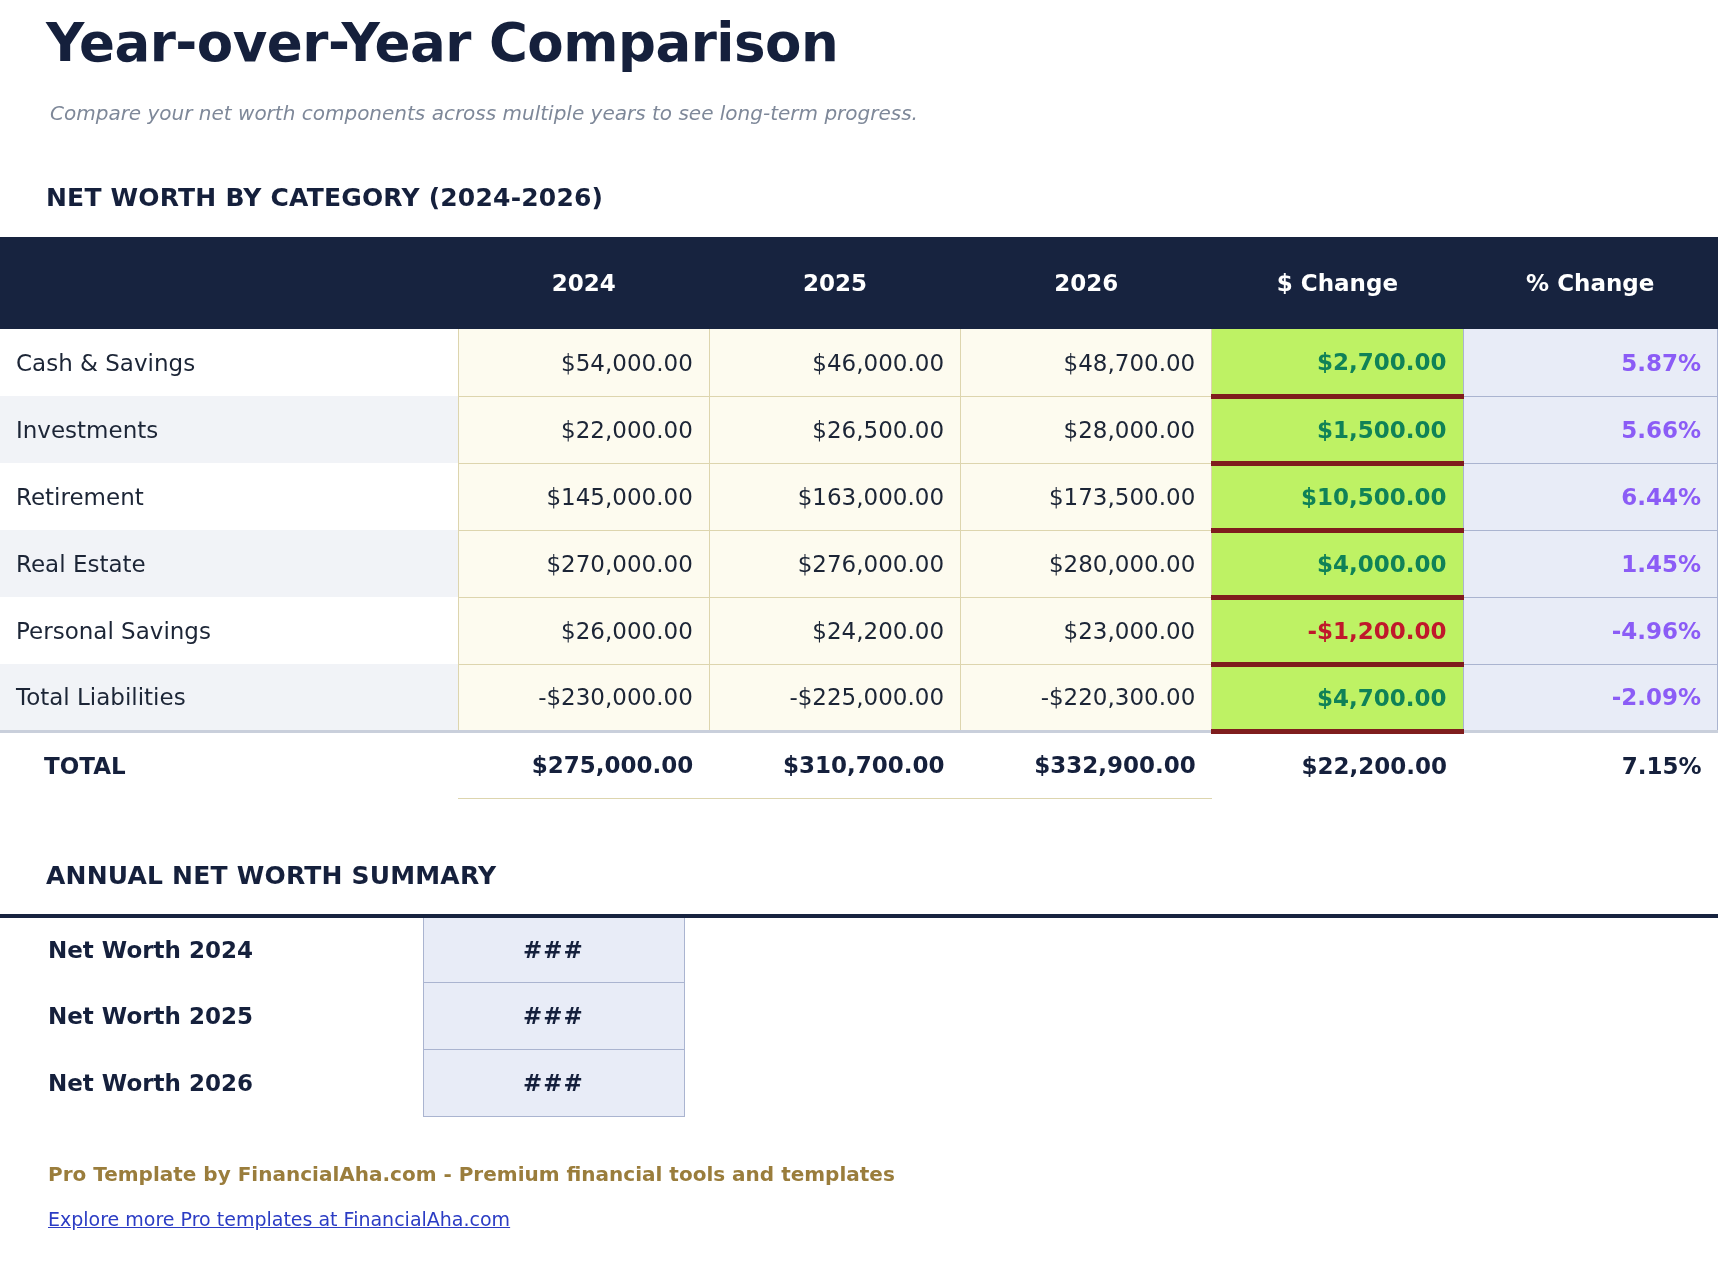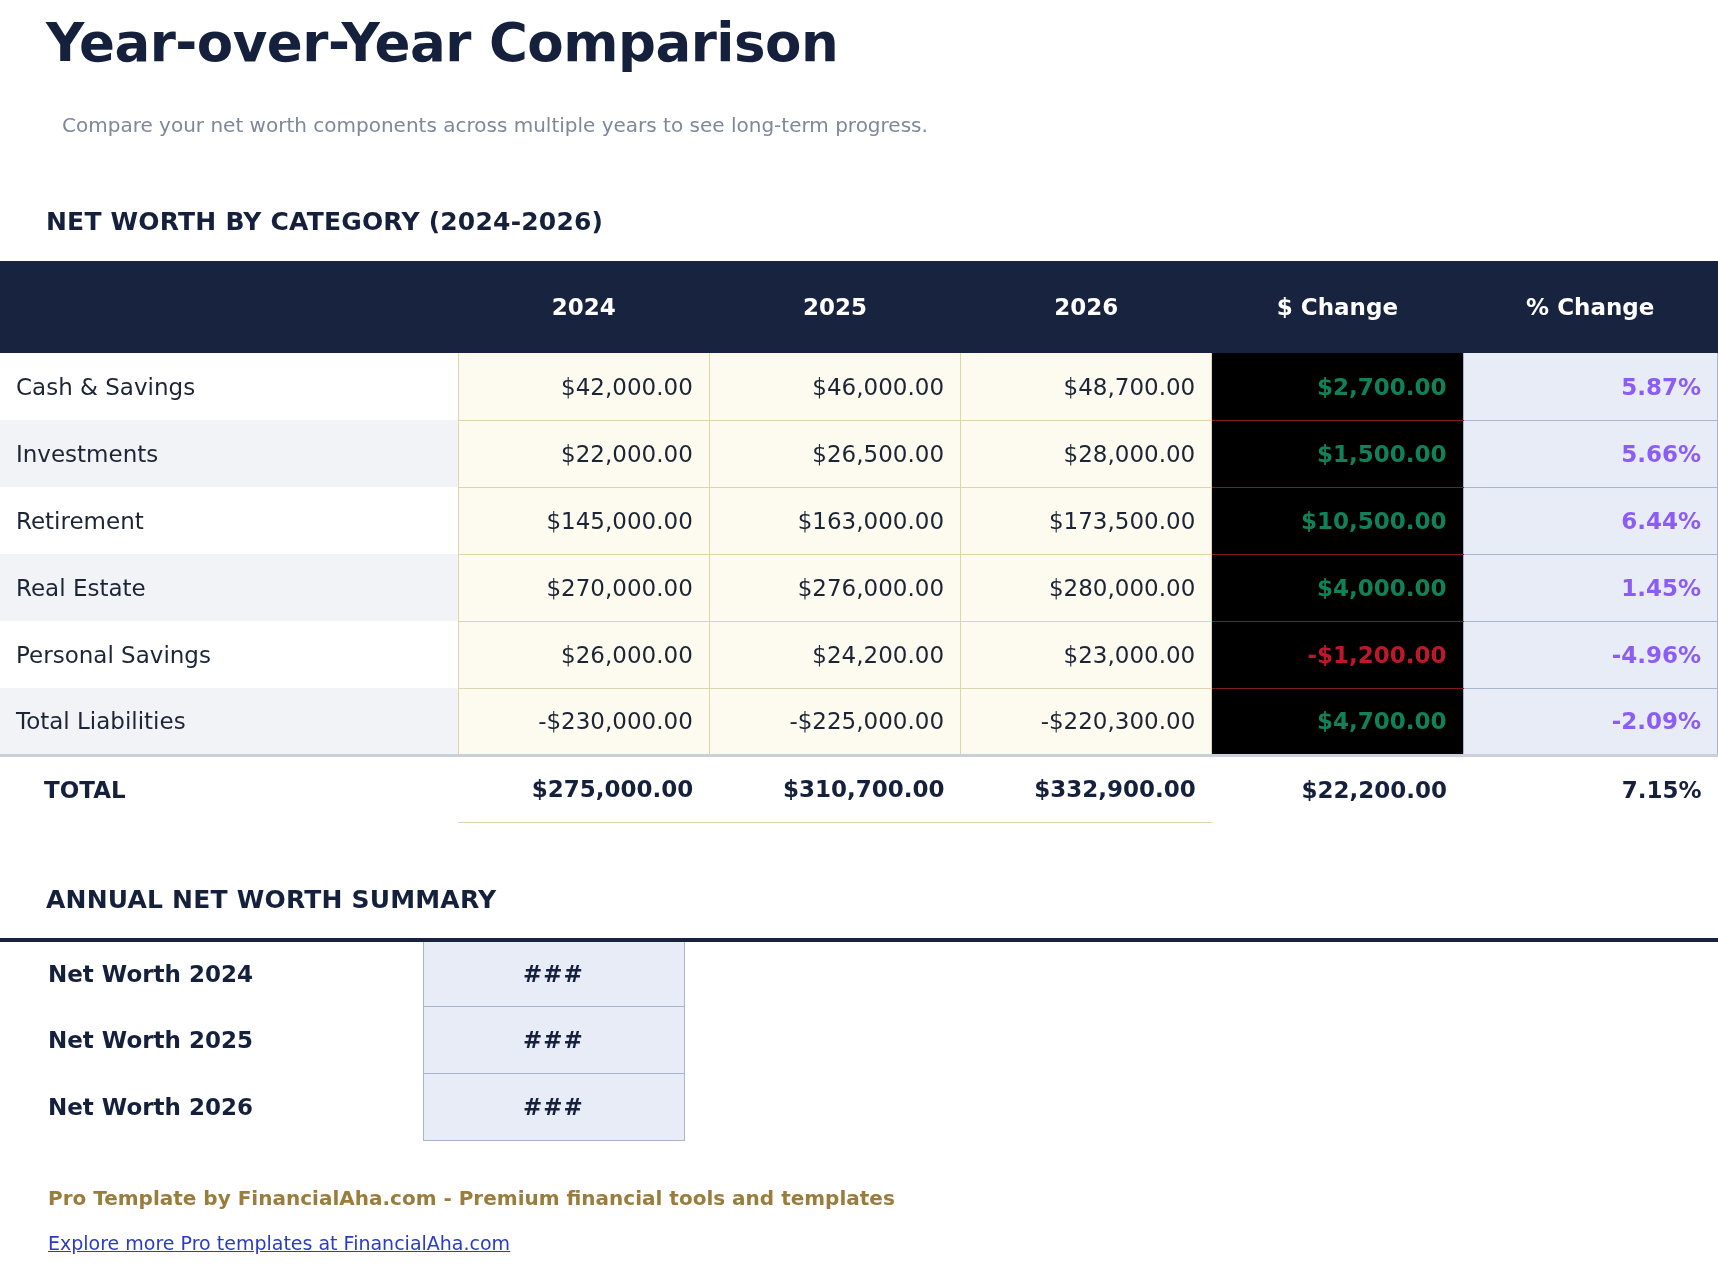--- a/index.html
+++ b/index.html
@@ -22,23 +22,24 @@
     font-size: 53px;
     font-weight: bold;
     color: #15203c;
     letter-spacing: -0.5px;
     margin: 0;
     padding: 10px 0 0 46px;
     line-height: 1.25;
   }
   .page-subtitle {
     font-size: 20px;
+    font-style: italic;
     color: #7e8899;
     padding: 24px 0 0 50px;
-    margin: 12px;
+    margin: 0;
     line-height: 1.3;
   }
   .section-title {
     font-size: 25px;
     font-weight: bold;
     color: #15203c;
     letter-spacing: 0.2px;
     padding: 57px 0 0 46px;
     margin: 0;
   }
@@ -89,23 +90,23 @@
     background: #fdfbef;
     border-left: 1px solid #ddd5ae;
     border-bottom: 1px solid #ddd5ae;
     color: #1c2536;
   }
   tr:last-of-type td.yr { border-bottom: 1px solid #ddd5ae; }
   td.yr.last { border-right: 1px solid #ddd5ae; }
 
   td.chg {
     text-align: right;
-    background: #000000;
+    background: #bef264;
     border-left: 1px solid #aab4d0;
-    border-bottom: 1px solid #7f1d1d;
+    border-bottom: 5px solid #7f1d1d;
     font-weight: bold;
   }
   td.pct {
     text-align: right;
     background: #e8ecf7;
     border-left: 1px solid #aab4d0;
     border-right: 1px solid #aab4d0;
     border-bottom: 1px solid #aab4d0;
     font-weight: bold;
     color: #8b5cf6;
@@ -210,21 +211,21 @@
         <th>2024</th>
         <th>2025</th>
         <th>2026</th>
         <th>$ Change</th>
         <th>% Change</th>
       </tr>
     </thead>
     <tbody>
       <tr>
         <td class="lbl">Cash &amp; Savings</td>
-        <td class="yr">$42,000.00</td>
+        <td class="yr">$54,000.00</td>
         <td class="yr">$46,000.00</td>
         <td class="yr last">$48,700.00</td>
         <td class="chg pos">$2,700.00</td>
         <td class="pct">5.87%</td>
       </tr>
       <tr class="striped">
         <td class="lbl">Investments</td>
         <td class="yr">$22,000.00</td>
         <td class="yr">$26,500.00</td>
         <td class="yr last">$28,000.00</td>

